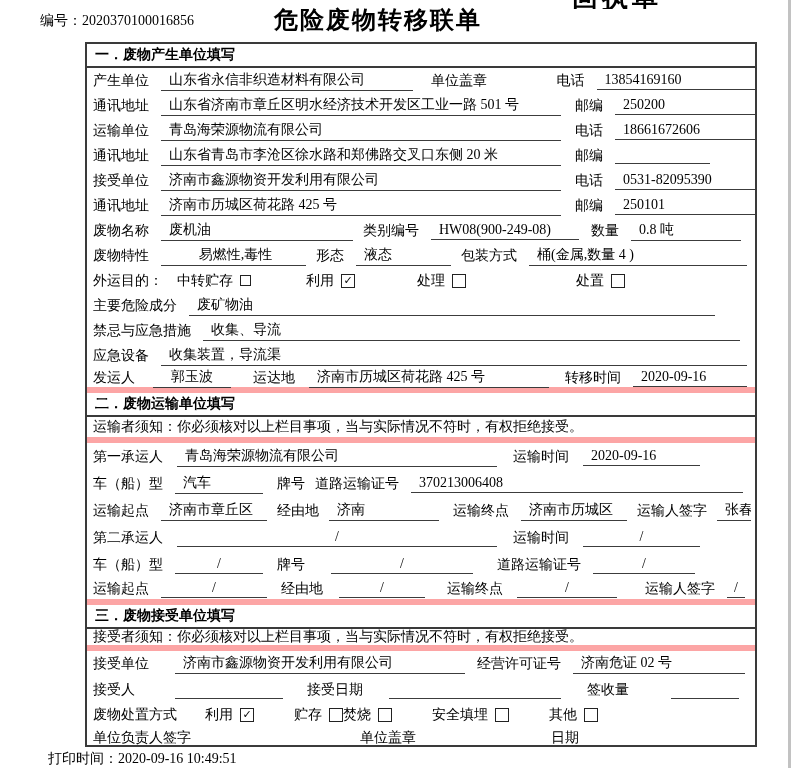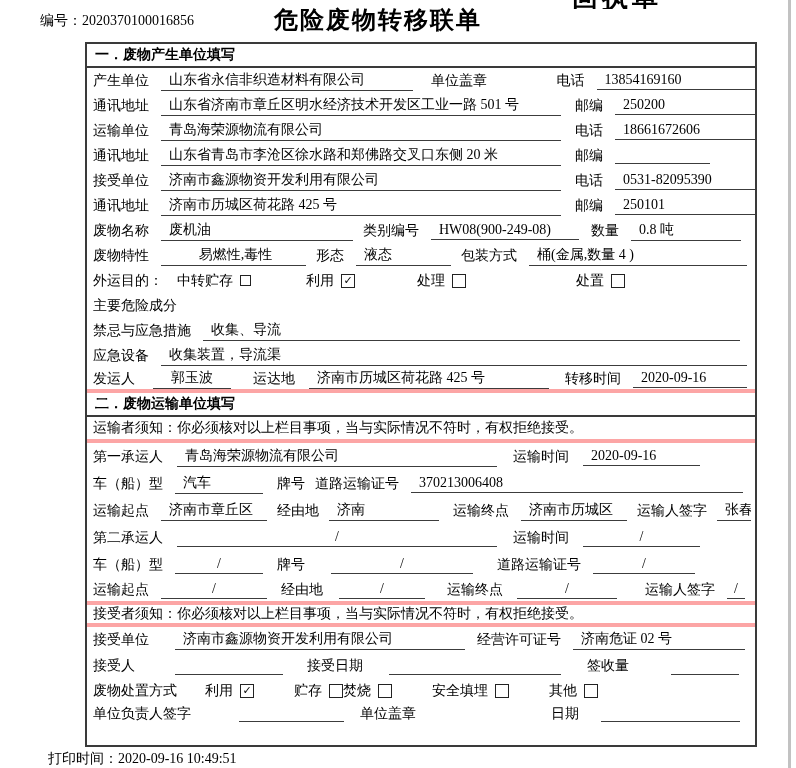--- a/index.html
+++ b/index.html
@@ -11,21 +11,21 @@
              font-size:24px;font-weight:bold;letter-spacing:2px;}
   #stamp-clip{position:absolute;left:572px;top:0;width:130px;height:9px;overflow:hidden;}
   #stamp-clip b{display:block;font-size:26px;font-weight:bold;letter-spacing:4px;margin-top:-19px;}
   #page-edge{position:absolute;left:788px;top:0;width:3px;height:768px;background:#c2c2c2;}
   
   #form-table{position:absolute;left:85px;top:42px;width:672px;height:705px;
               border:2px solid #3a3a3a;box-sizing:border-box;display:flex;flex-direction:column;}
   .sec{font-weight:bold;border-bottom:2px solid #3a3a3a;display:flex;align-items:center;
        padding-left:8px;flex:0 0 auto;box-sizing:border-box;}
   .row{display:flex;align-items:center;padding-left:6px;flex:0 0 auto;box-sizing:border-box;}
-  .bb{border-bottom:4px solid #fca5a5;}
+  .bb{border-bottom:6px solid #fca5a5;}
   .lbl{white-space:nowrap;flex:0 0 auto;}
   .val{border-bottom:1px solid #3c3c3c;padding:0 4px 1px 8px;white-space:nowrap;
        overflow:hidden;box-sizing:border-box;flex:0 0 auto;min-height:17px;}
   .val.c{text-align:center;padding-left:0;padding-right:0;}
   .grow{flex:1 1 auto;}
   .sp{flex:1 1 auto;}
   .opt{display:inline-flex;align-items:center;white-space:nowrap;flex:0 0 auto;}
   .cb{display:inline-flex;align-items:center;justify-content:center;width:12px;height:12px;
       border:1px solid #222;margin-left:7px;flex:0 0 auto;}
   .cb i{font-style:normal;font-size:11px;line-height:11px;}
@@ -142,20 +142,21 @@
       <span class="opt" style="margin-left:110px;">
         <span>处置</span>
         <span class="cb">
             <i></i>
           </span>
       </span>
     </div>
 
     <div class="row h1">
       <span class="lbl">主要危险成分</span>
+      <span class="val grow" style="margin-left:12px;margin-right:40px;">废矿物油</span>
     </div>
 
     <div class="row h1">
       <span class="lbl">禁忌与应急措施</span>
       <span class="val grow" style="margin-left:12px;margin-right:15px;">收集、导流</span>
     </div>
 
     <div class="row h1">
       <span class="lbl">应急设备</span>
       <span class="val grow" style="margin-left:12px;margin-right:8px;">收集装置，导流渠</span>
@@ -222,20 +223,21 @@
       <span class="lbl">运输起点</span>
       <span class="val c" style="width:106px;margin-left:12px;">/</span>
       <span class="lbl" style="margin-left:14px;">经由地</span>
       <span class="val c" style="width:86px;margin-left:16px;">/</span>
       <span class="lbl" style="margin-left:22px;">运输终点</span>
       <span class="val c" style="width:100px;margin-left:14px;">/</span>
       <span class="lbl" style="margin-left:28px;">运输人签字</span>
       <span class="val c grow" style="margin-left:12px;margin-right:10px;">/</span>
     </div>
 
+    <div class="sec h-sec3">三．废物接受单位填写</div>
 
     <div class="row h-n3 bb">
       <span class="lbl">接受者须知：你必须核对以上栏目事项，当与实际情况不符时，有权拒绝接受。</span>
     </div>
 
     <div class="row h3a">
       <span class="lbl">接受单位</span>
       <span class="val" style="width:290px;margin-left:26px;">济南市鑫源物资开发利用有限公司</span>
       <span class="lbl" style="margin-left:12px;">经营许可证号</span>
       <span class="val grow" style="margin-left:12px;margin-right:10px;">济南危证 02 号</span>

